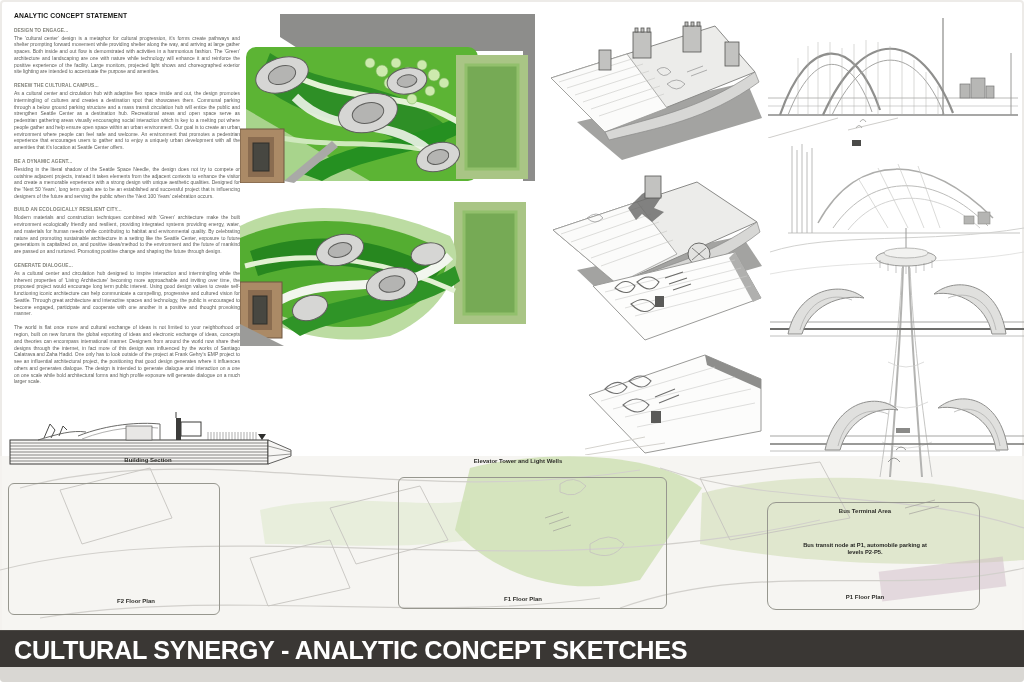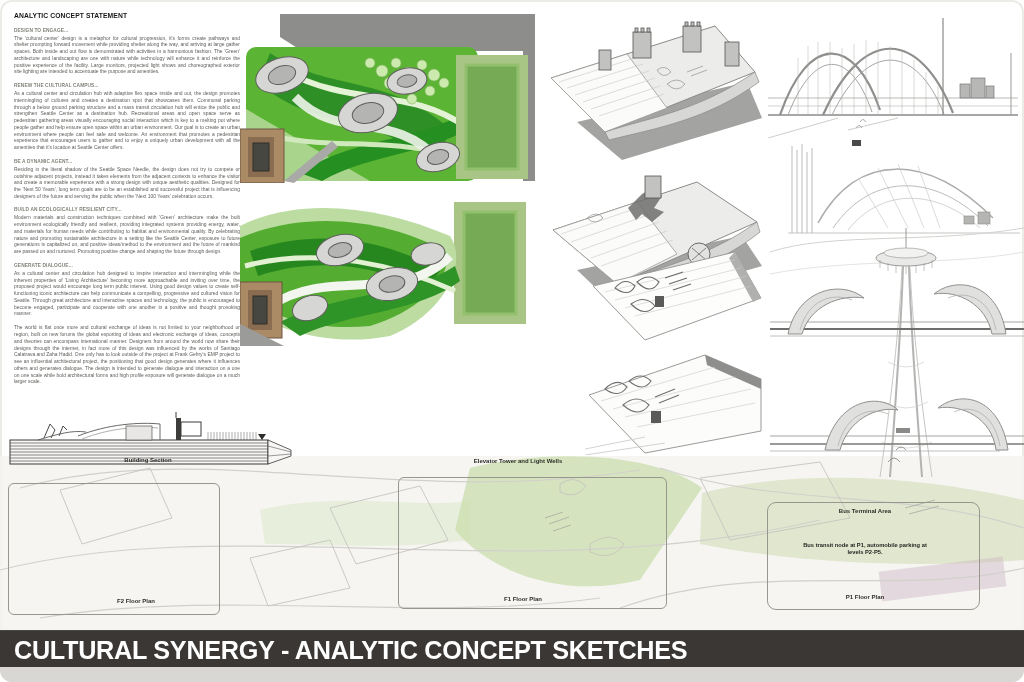--- a/index.html
+++ b/index.html
@@ -1,17 +1,17 @@
 <!DOCTYPE html>
 <html><head>
 <meta charset="utf-8">
 <style>
   html,body{margin:0;padding:0;background:#ffffff;}
   #board{position:relative;width:1024px;height:682px;background:#ffffff;overflow:hidden;
-         font-family:"Liberation Sans",sans-serif;box-shadow:inset 0 0 0 2px #edebe8;border-radius:12px;}
+         font-family:"Liberation Sans",sans-serif;box-shadow:inset 0 0 0 2px #edebe8;border-radius:4px;}
   .abs{position:absolute;}
   svg{display:block;}
 
   
   #statement{position:absolute;left:14px;top:12px;width:452px;transform:scale(0.5);transform-origin:0 0;}
   .stmt-title{font-size:13.5px;font-weight:bold;color:#161614;letter-spacing:.2px;margin:0 0 12px 0;}
   .stmt-head{font-size:9.6px;font-weight:bold;color:#82827a;margin:15px 0 4px 0;letter-spacing:.2px;}
   .stmt-body{font-size:9.9px;line-height:1.36;color:#5c5c58;text-align:justify;margin:0;}
 
   

